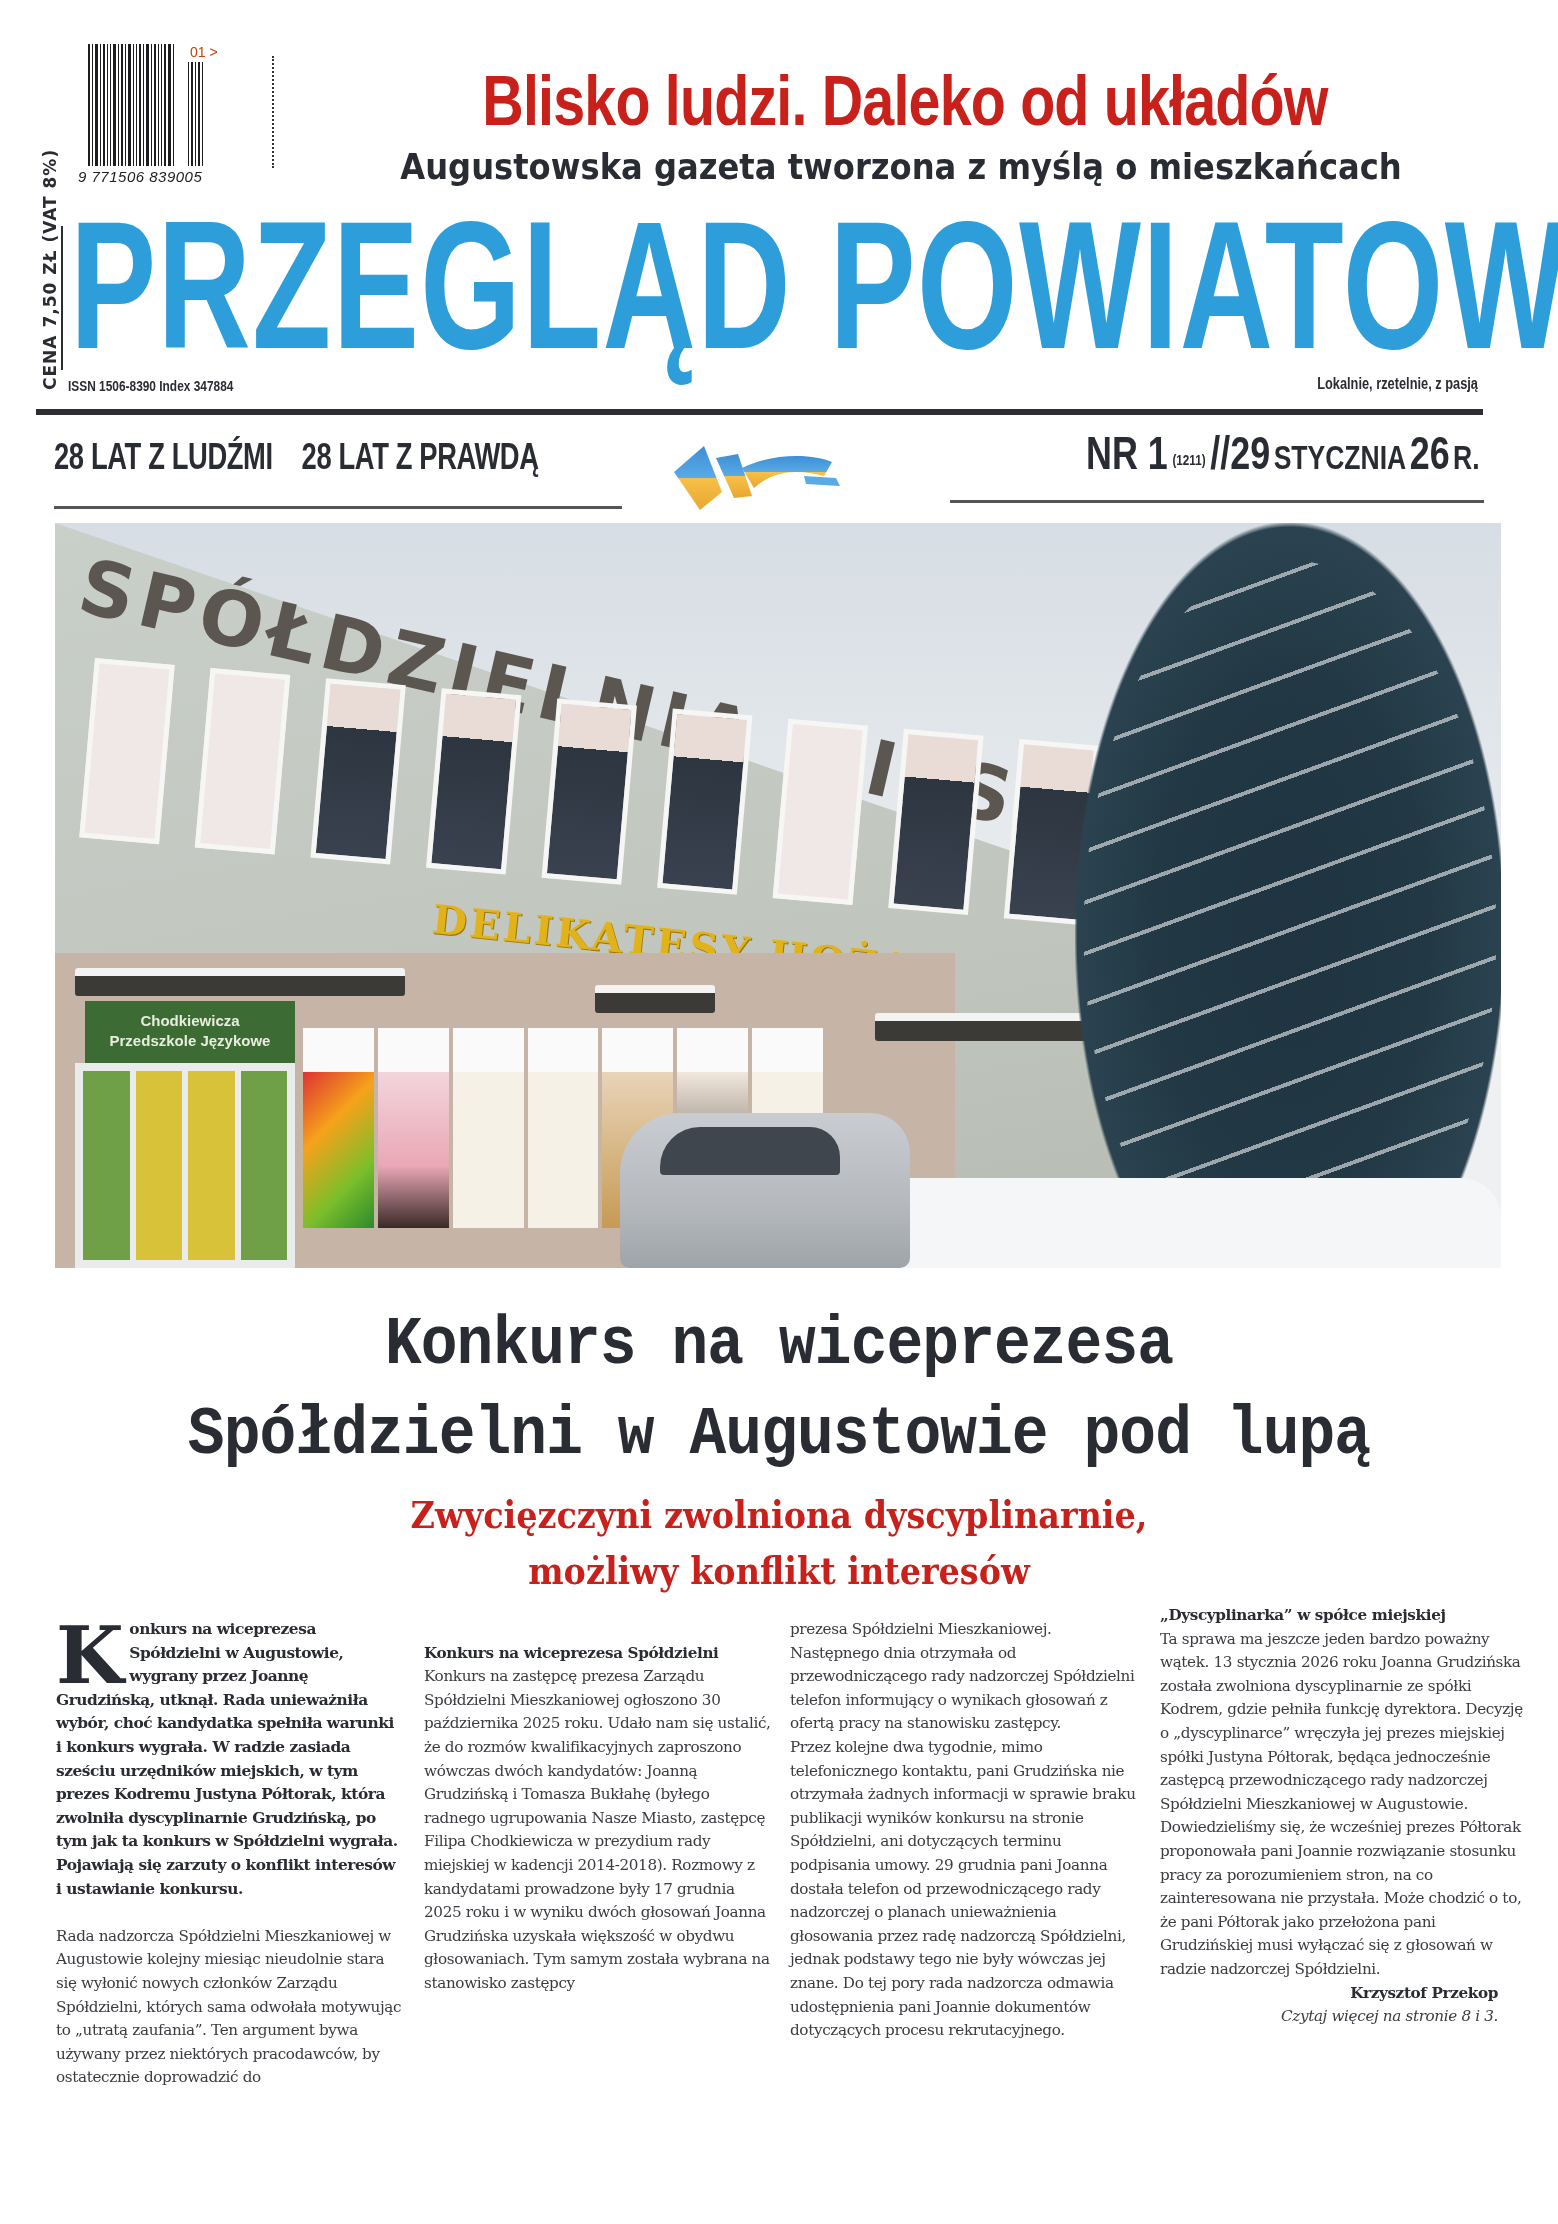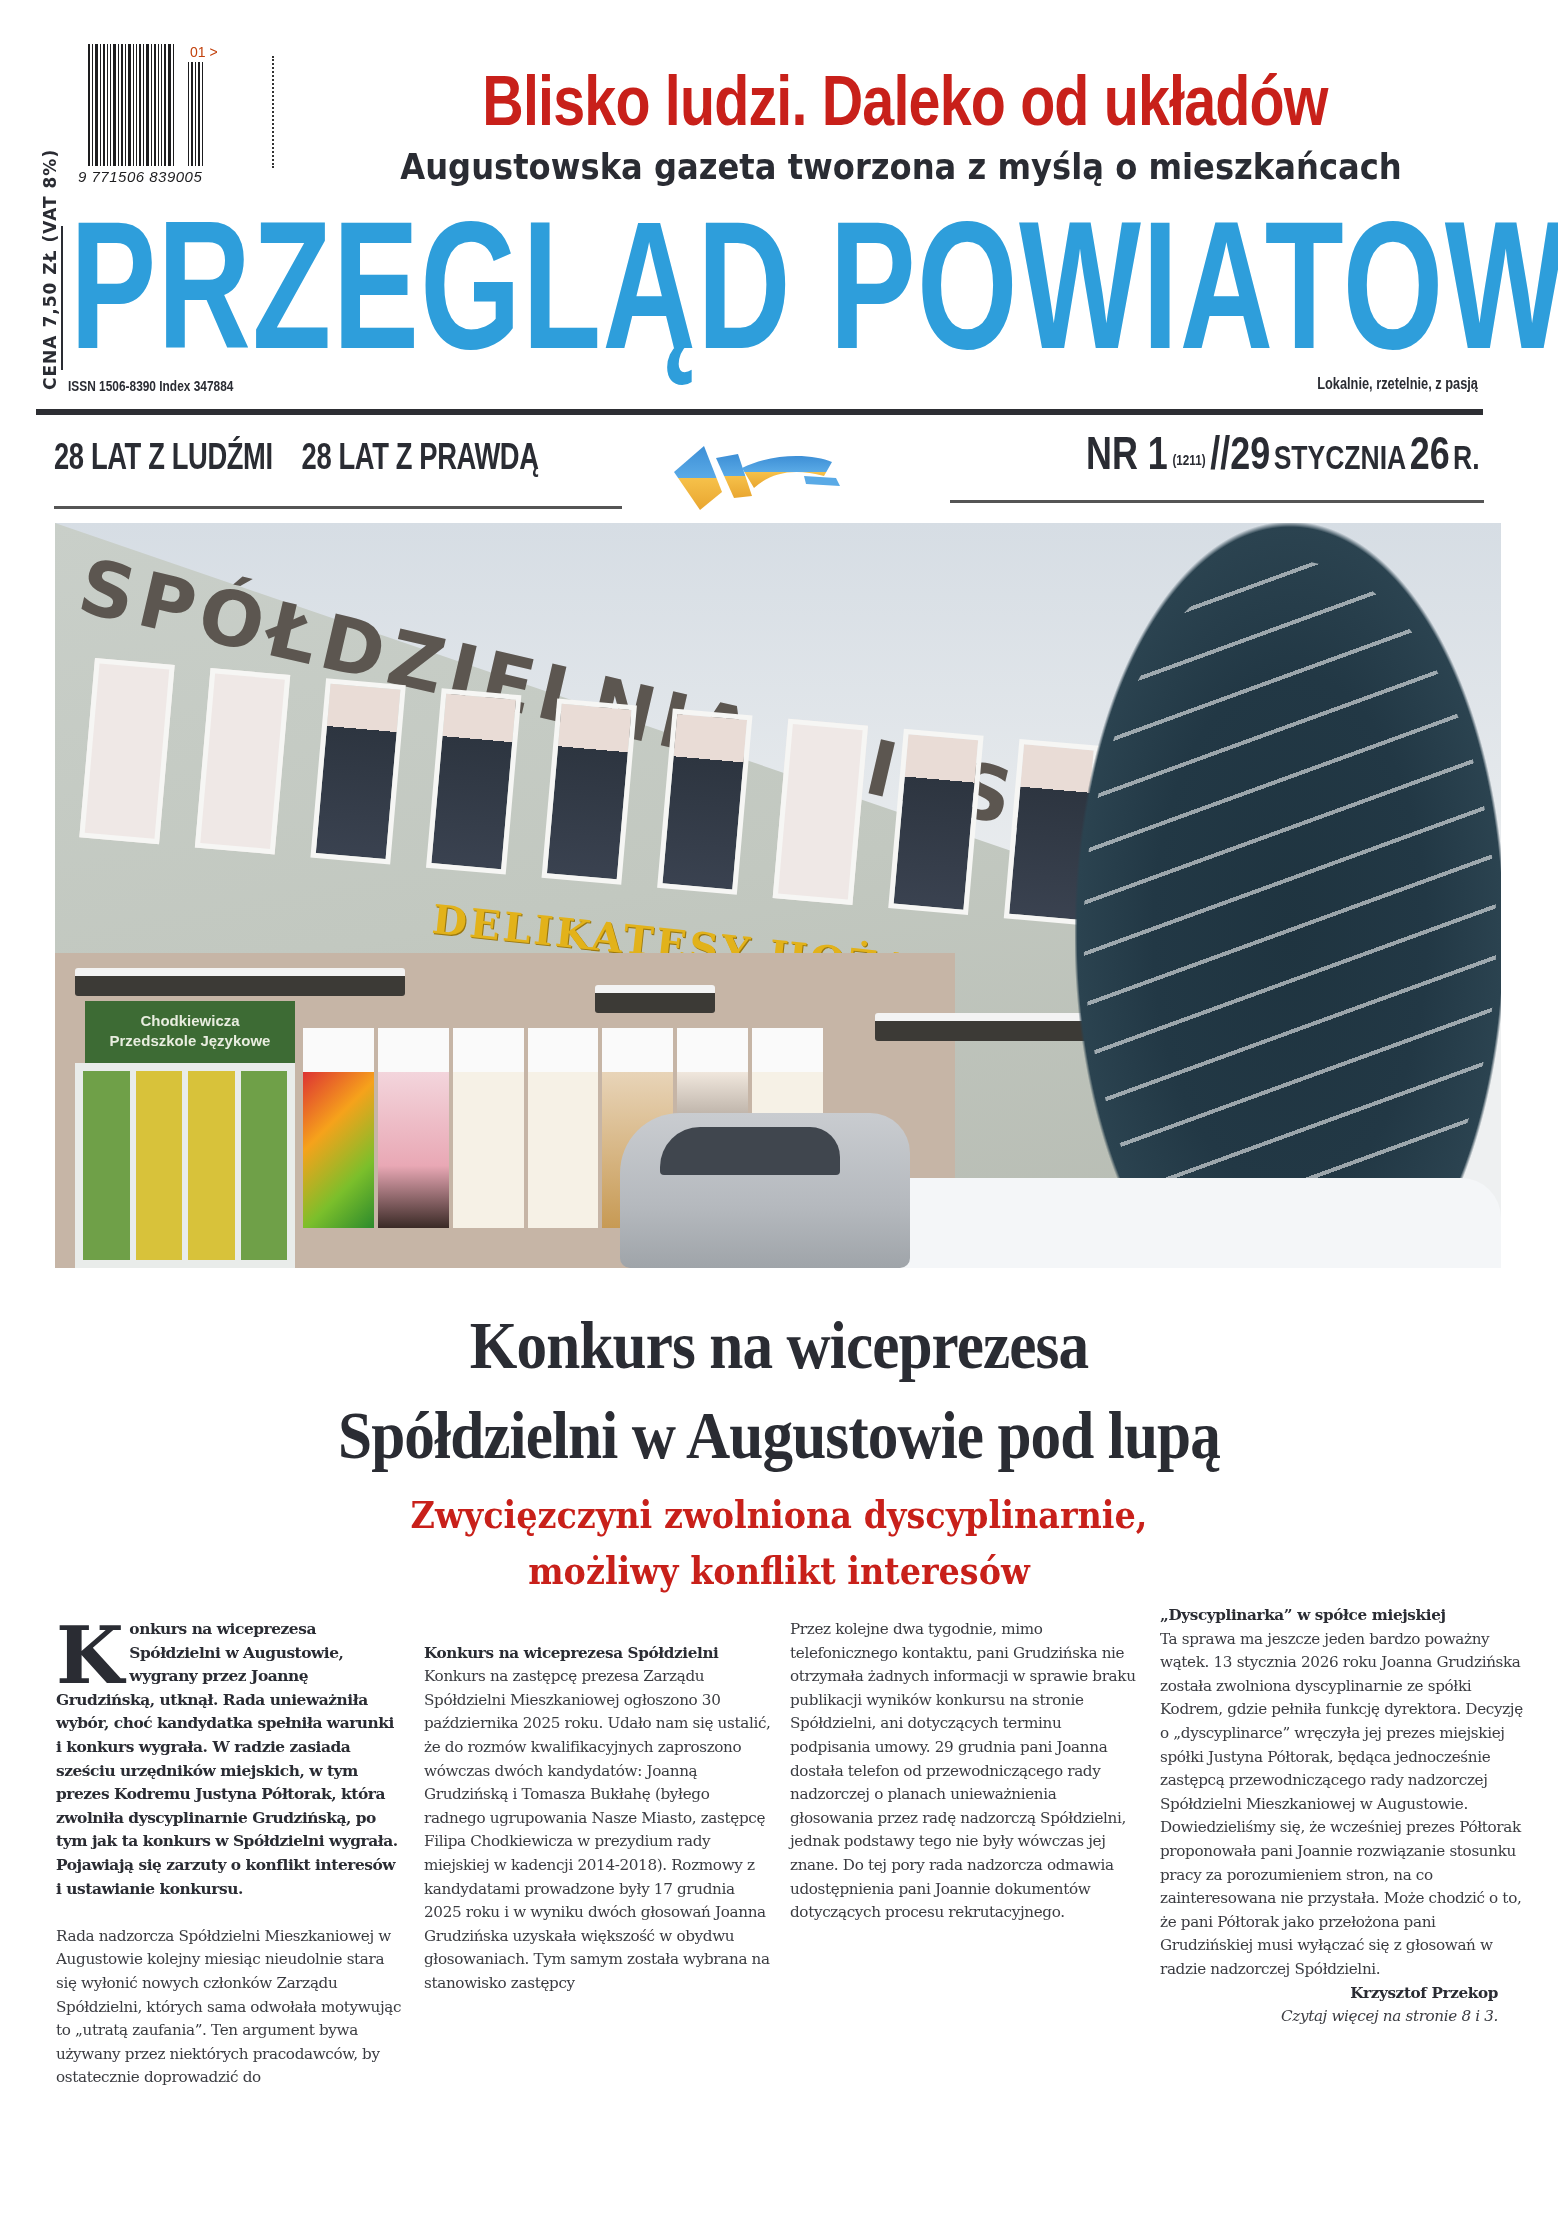--- a/index.html
+++ b/index.html
@@ -83,21 +83,21 @@
                  background: repeating-linear-gradient(160deg, transparent 0 22px, rgba(255,255,255,0.55) 22px 26px, transparent 26px 48px);
                  clip-path: ellipse(48% 50% at 50% 55%); }
   .photo .snow { position: absolute; left: 640px; top: 655px; width: 806px; height: 90px; background: #f4f6f8;
                  border-radius: 60px 40px 0 0; }
   .photo .car { position: absolute; left: 565px; top: 590px; width: 290px; height: 155px; background: linear-gradient(180deg,#c9ccd0 0%,#b5b9be 60%,#9fa4a9 100%);
                 border-radius: 60px 40px 10px 10px; }
   .photo .car::before { content:""; position:absolute; left:40px; top:14px; width:180px; height:48px; background:#40464e; border-radius:40px 30px 4px 4px; }
 
   
   .headline { position: absolute; left: 0; top: 1300px; width: 1558px; text-align: center; color: #2a2c33;
-              font-family: Liberation Serif, serif; font-weight: 700; font-size: 68px; line-height: 90px; letter-spacing: -1px; }
+              font-family: Liberation Mono, monospace; font-weight: 700; font-size: 68px; line-height: 90px; letter-spacing: -1px; }
   .headline div { transform: scaleX(0.9); transform-origin: center; }
   .subhead { position: absolute; left: 0; top: 1487px; width: 1558px; text-align: center; color: #c8201a;
              font-family: "DejaVu Serif", serif; font-weight: 700; font-size: 38px; line-height: 56px; }
   .subhead div { transform: scaleX(0.88); transform-origin: center; }
 
   
   .col { position: absolute; top: 1618px; width: 348px; font-family: "DejaVu Serif", serif; font-size: 15.2px; line-height: 23.6px;
          color: #3a3b40; letter-spacing: -0.35px; }
   .col p { margin: 0; }
   .col .gap { height: 23.6px; }
@@ -261,20 +261,21 @@
   <p>Rada nadzorcza Spółdzielni Mieszkaniowej w Augustowie kolejny miesiąc nieudolnie stara się wyłonić nowych członków Zarządu Spółdzielni, których sama odwołała motywując to „utratą zaufania”. Ten argument bywa używany przez niektórych pracodawców, by ostatecznie doprowadzić do</p>
 </div>
 
 <div class="col c2">
   <div class="gap"></div>
   <p class="bold">Konkurs na wiceprezesa Spółdzielni</p>
   <p>Konkurs na zastępcę prezesa Zarządu Spółdzielni Mieszkaniowej ogłoszono 30 października 2025 roku. Udało nam się ustalić, że do rozmów kwalifikacyjnych zaproszono wówczas dwóch kandydatów: Joanną Grudzińską i Tomasza Bukłahę (byłego radnego ugrupowania Nasze Miasto, zastępcę Filipa Chodkiewicza w prezydium rady miejskiej w kadencji 2014-2018). Rozmowy z kandydatami prowadzone były 17 grudnia 2025 roku i w wyniku dwóch głosowań Joanna Grudzińska uzyskała większość w obydwu głosowaniach. Tym samym została wybrana na stanowisko zastępcy</p>
 </div>
 
 <div class="col c3">
+  <p>prezesa Spółdzielni Mieszkaniowej. Następnego dnia otrzymała od przewodniczącego rady nadzorczej Spółdzielni telefon informujący o wynikach głosowań z ofertą pracy na stanowisku zastępcy.</p>
   <p>Przez kolejne dwa tygodnie, mimo telefonicznego kontaktu, pani Grudzińska nie otrzymała żadnych informacji w sprawie braku publikacji wyników konkursu na stronie Spółdzielni, ani dotyczących terminu podpisania umowy. 29 grudnia pani Joanna dostała telefon od przewodniczącego rady nadzorczej o planach unieważnienia głosowania przez radę nadzorczą Spółdzielni, jednak podstawy tego nie były wówczas jej znane. Do tej pory rada nadzorcza odmawia udostępnienia pani Joannie dokumentów dotyczących procesu rekrutacyjnego.</p>
 </div>
 
 <div class="col c4">
   <p class="bold">„Dyscyplinarka” w spółce miejskiej</p>
   <p>Ta sprawa ma jeszcze jeden bardzo poważny wątek. 13 stycznia 2026 roku Joanna Grudzińska została zwolniona dyscyplinarnie ze spółki Kodrem, gdzie pełniła funkcję dyrektora. Decyzję o „dyscyplinarce” wręczyła jej prezes miejskiej spółki Justyna Półtorak, będąca jednocześnie zastępcą przewodniczącego rady nadzorczej Spółdzielni Mieszkaniowej w Augustowie. Dowiedzieliśmy się, że wcześniej prezes Półtorak proponowała pani Joannie rozwiązanie stosunku pracy za porozumieniem stron, na co zainteresowana nie przystała. Może chodzić o to, że pani Półtorak jako przełożona pani Grudzińskiej musi wyłączać się z głosowań w radzie nadzorczej Spółdzielni.</p>
   <p class="byline">Krzysztof Przekop</p>
   <p class="readmore">Czytaj więcej na stronie 8 i 3.</p>
 </div>
 

